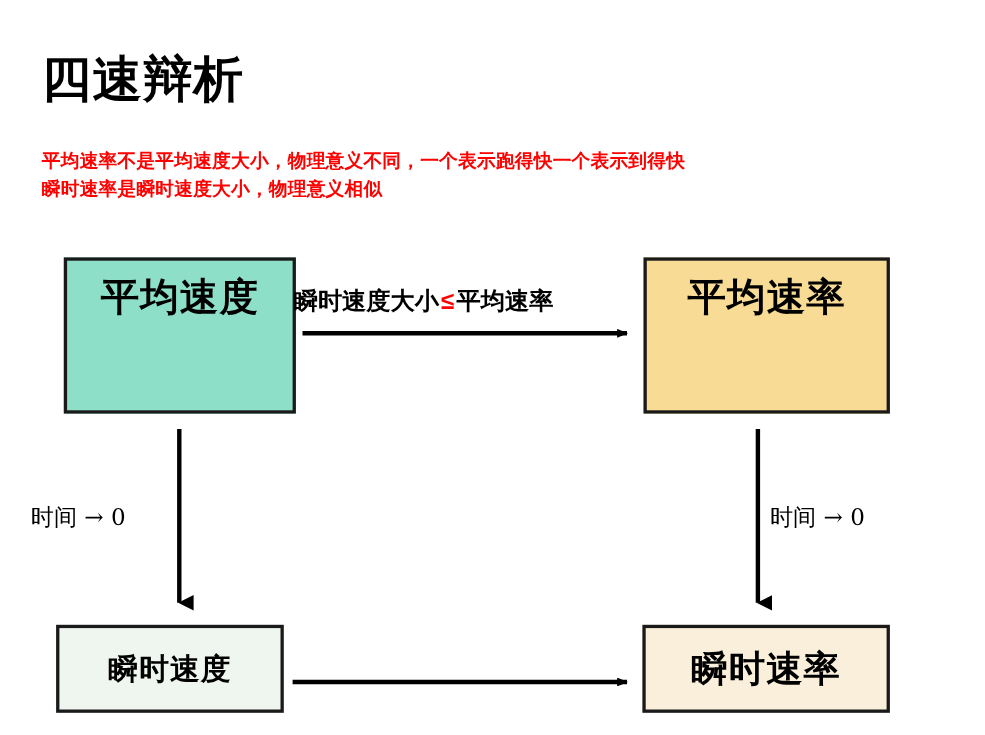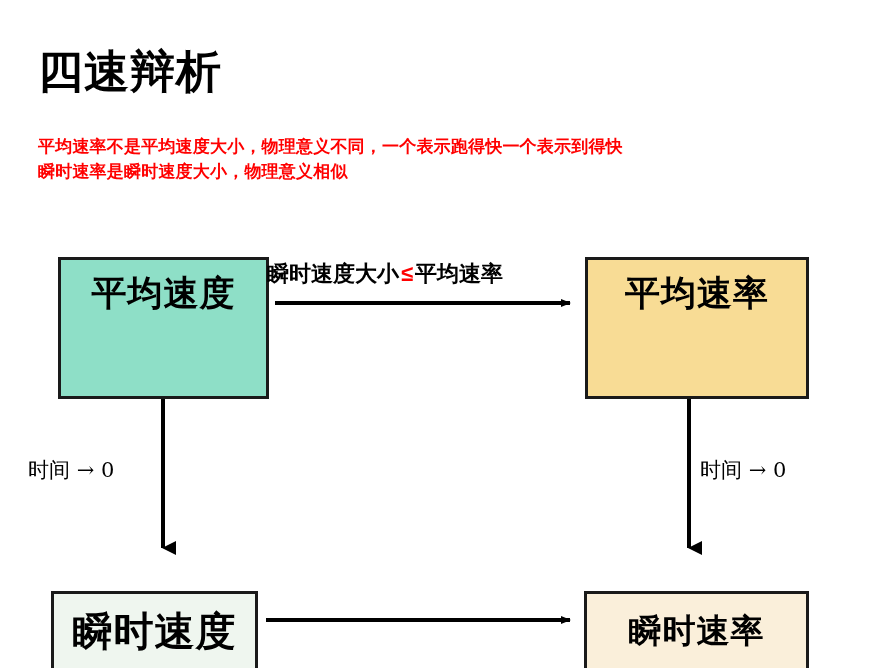--- a/index.html
+++ b/index.html
@@ -55,21 +55,20 @@
   .box {
     position: absolute;
     box-sizing: border-box;
     border: 3px solid #1a1a1a;
     display: flex;
     align-items: flex-start;
     justify-content: center;
     color: #000000;
     font-weight: 700;
     letter-spacing: 1px;
-    margin-top: 23px;
   }
   .box .box-label { display: block; }
 
   .box-avg-velocity {
     left: 58px;
     top: 234px;
     width: 211px;
     height: 142px;
     background: #8edfc7;
     font-size: 35px;
@@ -83,21 +82,21 @@
     background: #f8dc95;
     font-size: 35px;
     padding-top: 10px;
   }
   .box-inst-velocity {
     left: 51px;
     top: 568px;
     width: 207px;
     height: 80px;
     background: #eff6ef;
-    font-size: 40px;
+    font-size: 27px;
     align-items: center;
     padding-top: 0;
   }
   .box-inst-speed {
     left: 584px;
     top: 568px;
     width: 225px;
     height: 80px;
     background: #faefda;
     font-size: 33px;

